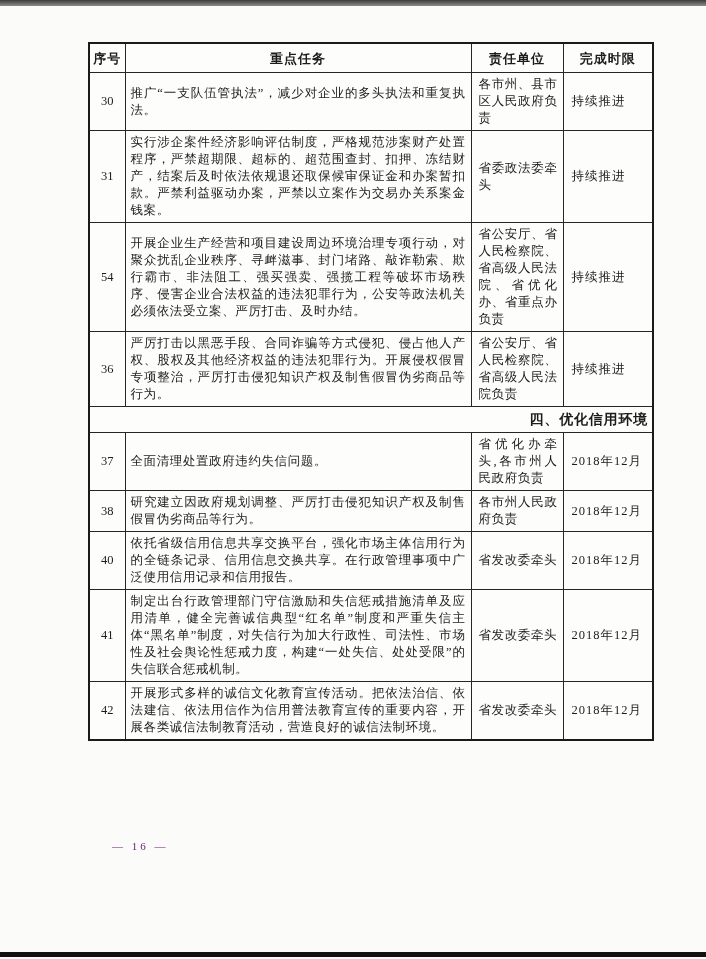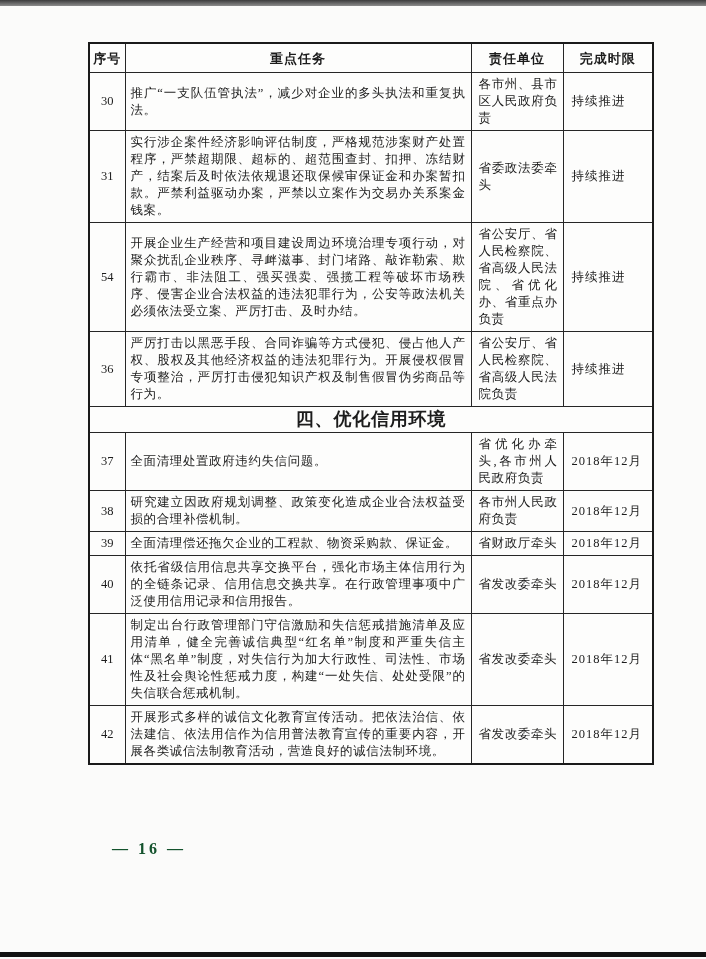--- a/index.html
+++ b/index.html
@@ -63,32 +63,31 @@
   }
   td.cell-deadline {
     text-align: left;
     padding-left: 8px;
     letter-spacing: 1px;
     white-space: nowrap;
     margin-left: 28px;
   }
   tr.section-row td {
     font-weight: bold;
-    text-align: center;
+    text-align: right;
     padding: 4px 4px 4px 4px;
-    font-size: 18px;
+    font-size: 14px;
     letter-spacing: 0.8px;
   }
   .page-number {
     position: absolute;
     left: 112px; top: 840px;
-    font-size: 16px;
+    font-size: 11px;
     letter-spacing: 3px;
-    color: #14532d;
-    font-weight: bold;
+    color: #701a75;
   }
 </style>
 </head>
 <body>
 
 <div class="scan-edge-top"></div>
 
 <table class="task-table">
   <colgroup>
     <col style="width:36px">
@@ -142,31 +141,25 @@
 
   <tr>
     <td class="cell-no">37</td>
     <td class="cell-task">全面清理处置政府违约失信问题。</td>
     <td class="cell-unit">省优化办牵头,各市州人民政府负责</td>
     <td class="cell-deadline">2018年12月</td>
   </tr>
 
   <tr>
     <td class="cell-no">38</td>
-    <td class="cell-task">研究建立因政府规划调整、政策变化造成企业合法权益受损的合理补偿机制。</td>
+    <td class="cell-task">研究建立因政府规划调整、严厉打击侵犯知识产权及制售假冒伪劣商品等行为。</td>
     <td class="cell-unit">各市州人民政府负责</td>
     <td class="cell-deadline">2018年12月</td>
   </tr>
 
-  <tr>
-    <td class="cell-no">39</td>
-    <td class="cell-task">全面清理偿还拖欠企业的工程款、物资采购款、保证金。</td>
-    <td class="cell-unit">省财政厅牵头</td>
-    <td class="cell-deadline">2018年12月</td>
-  </tr>
 
   <tr>
     <td class="cell-no">40</td>
     <td class="cell-task">依托省级信用信息共享交换平台，强化市场主体信用行为的全链条记录、信用信息交换共享。在行政管理事项中广泛使用信用记录和信用报告。</td>
     <td class="cell-unit">省发改委牵头</td>
     <td class="cell-deadline">2018年12月</td>
   </tr>
 
   <tr>
     <td class="cell-no">41</td>

